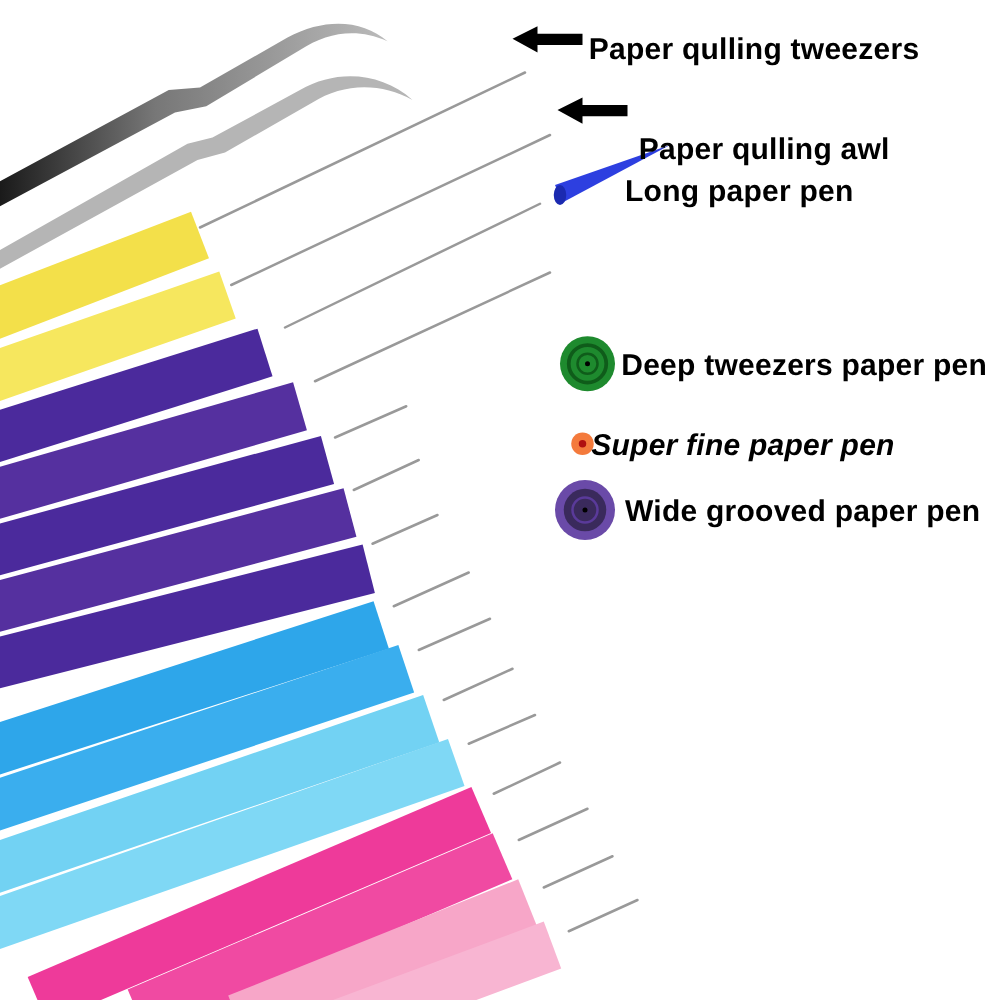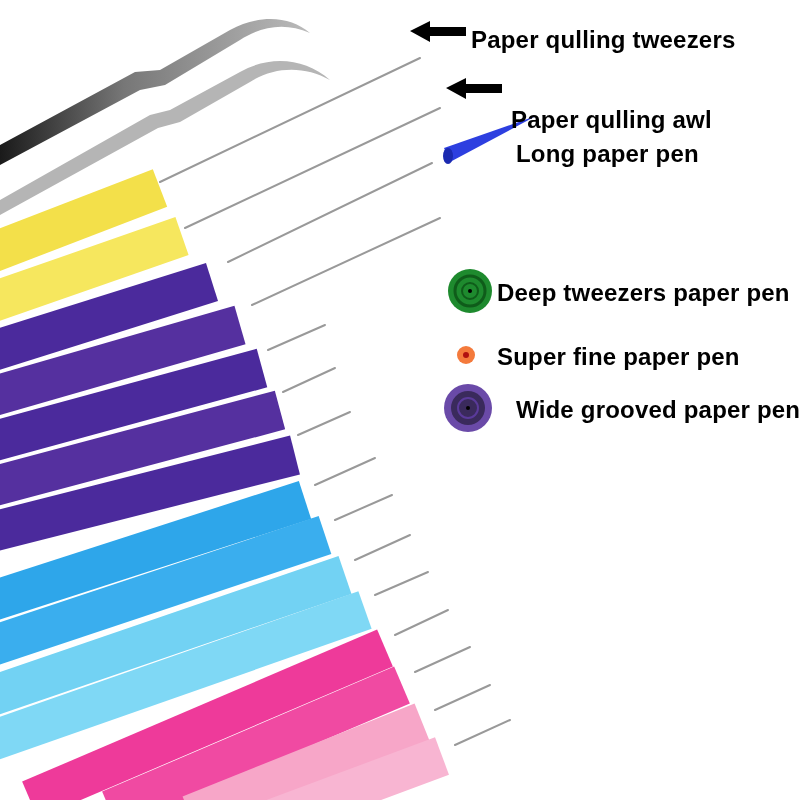--- a/index.html
+++ b/index.html
@@ -88,16 +88,16 @@
   <g>
     <circle cx="468" cy="408" r="24" fill="#6a4aa8"></circle>
     <circle cx="468" cy="408" r="17" fill="#3a2a5c"></circle>
     <circle cx="468" cy="408" r="10" fill="none" stroke="#5a3a9a" stroke-width="2"></circle>
     <circle cx="468" cy="408" r="2" fill="#000"></circle>
   </g>
 </svg>
 
 <div class="label" style="left:471px; top:14px;margin-top:12px;">Paper qulling tweezers</div>
 <div class="label" style="left:511px; top:74px;margin-top:32px;">Paper qulling awl</div>
-<div class="label" style="left:516px; top:140px;">Long paper pen</div>
+<div class="label" style="left:500px; top:140px;">Long paper pen</div>
 <div class="label" style="left:497px; top:279px;">Deep tweezers paper pen</div>
-<div class="label" style="left:497px; top:343px;">Super fine paper pen</div>
-<div class="label" style="left:500px; top:396px;margin-left:16px;">Wide grooved paper pen</div>
+<div class="label" style="left:473px; top:343px;font-style:italic;">Super fine paper pen</div>
+<div class="label" style="left:500px; top:396px;">Wide grooved paper pen</div>
 
 </body></html>

